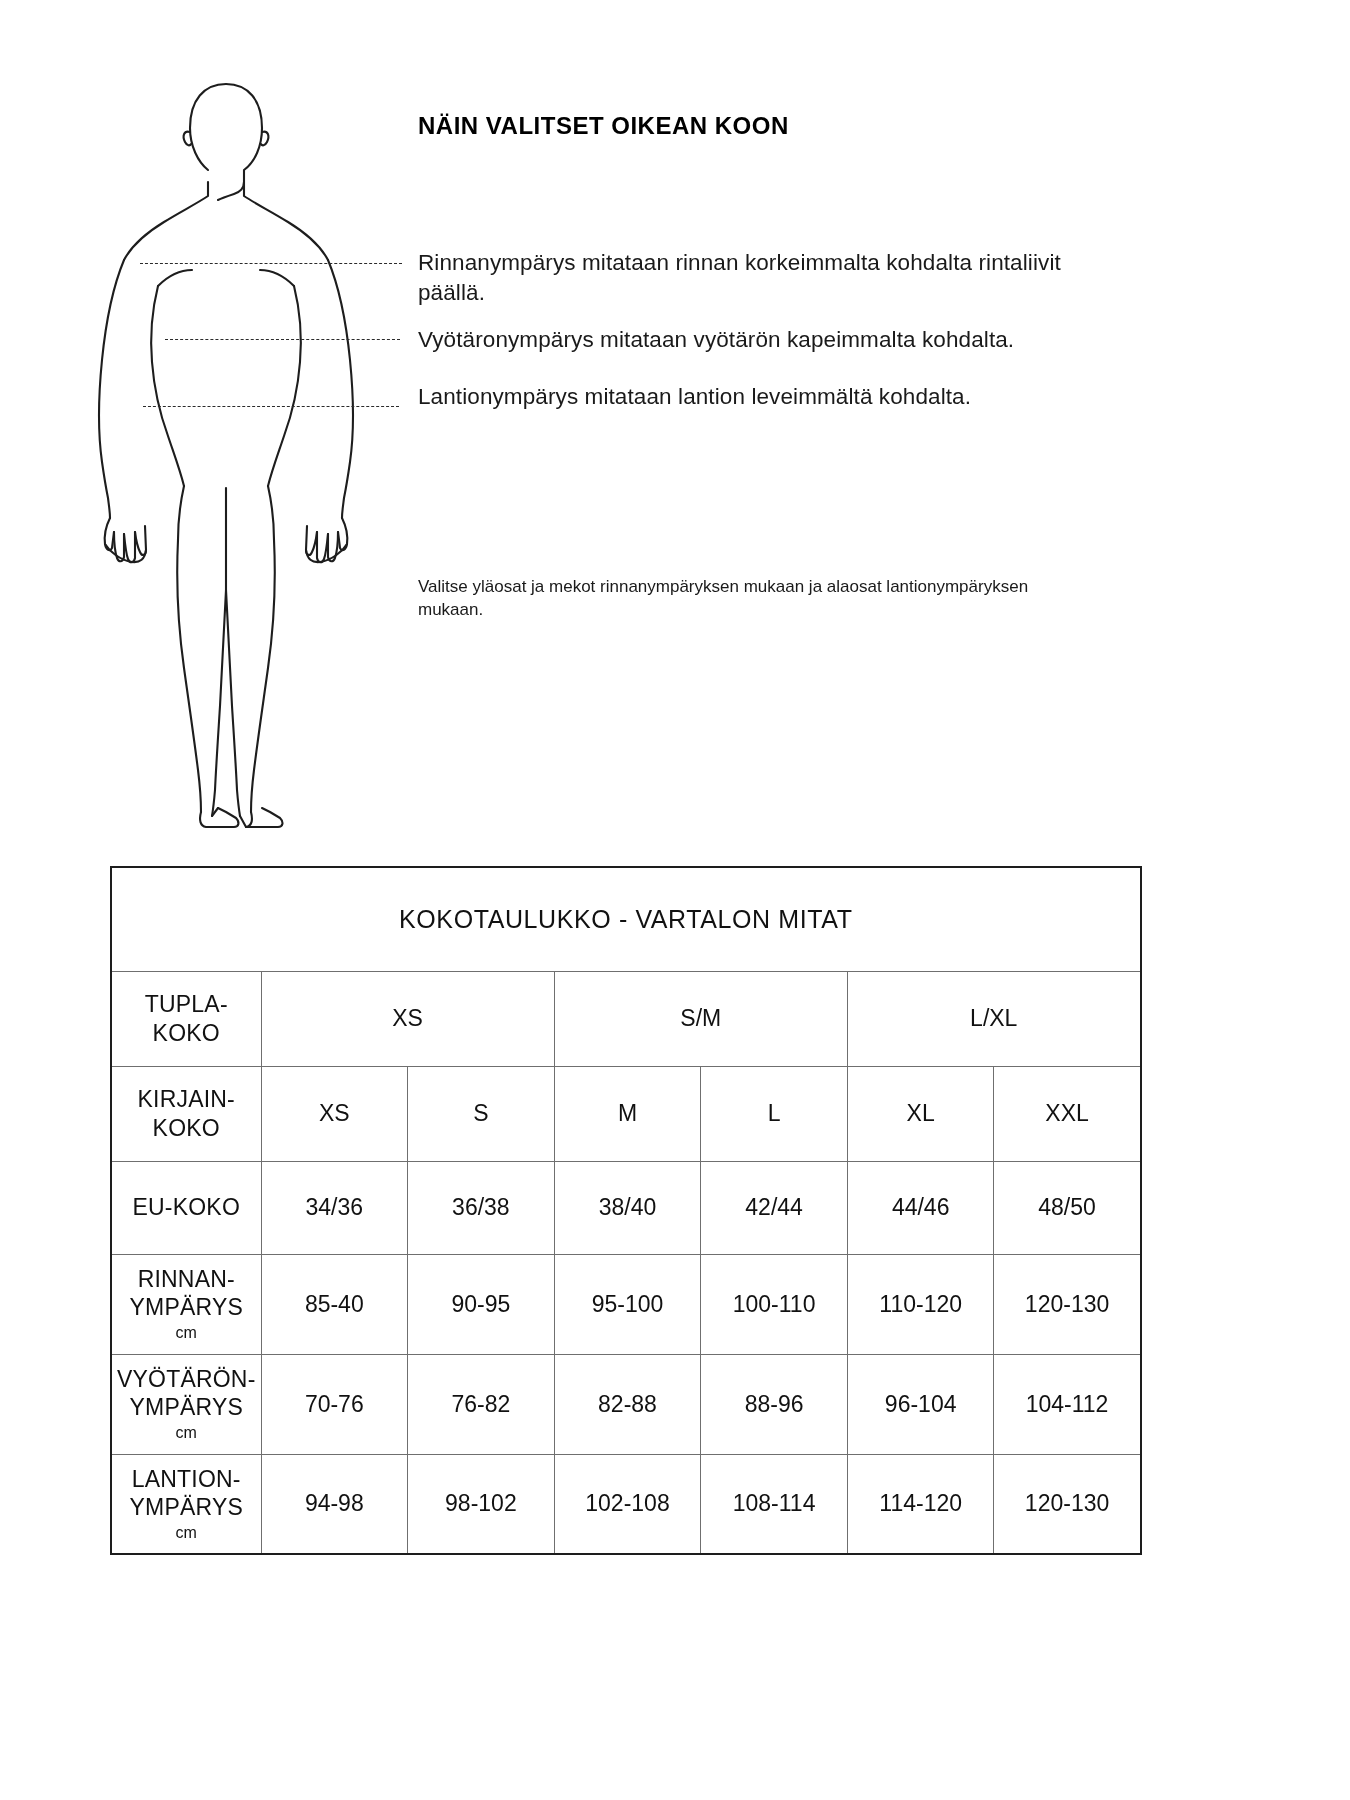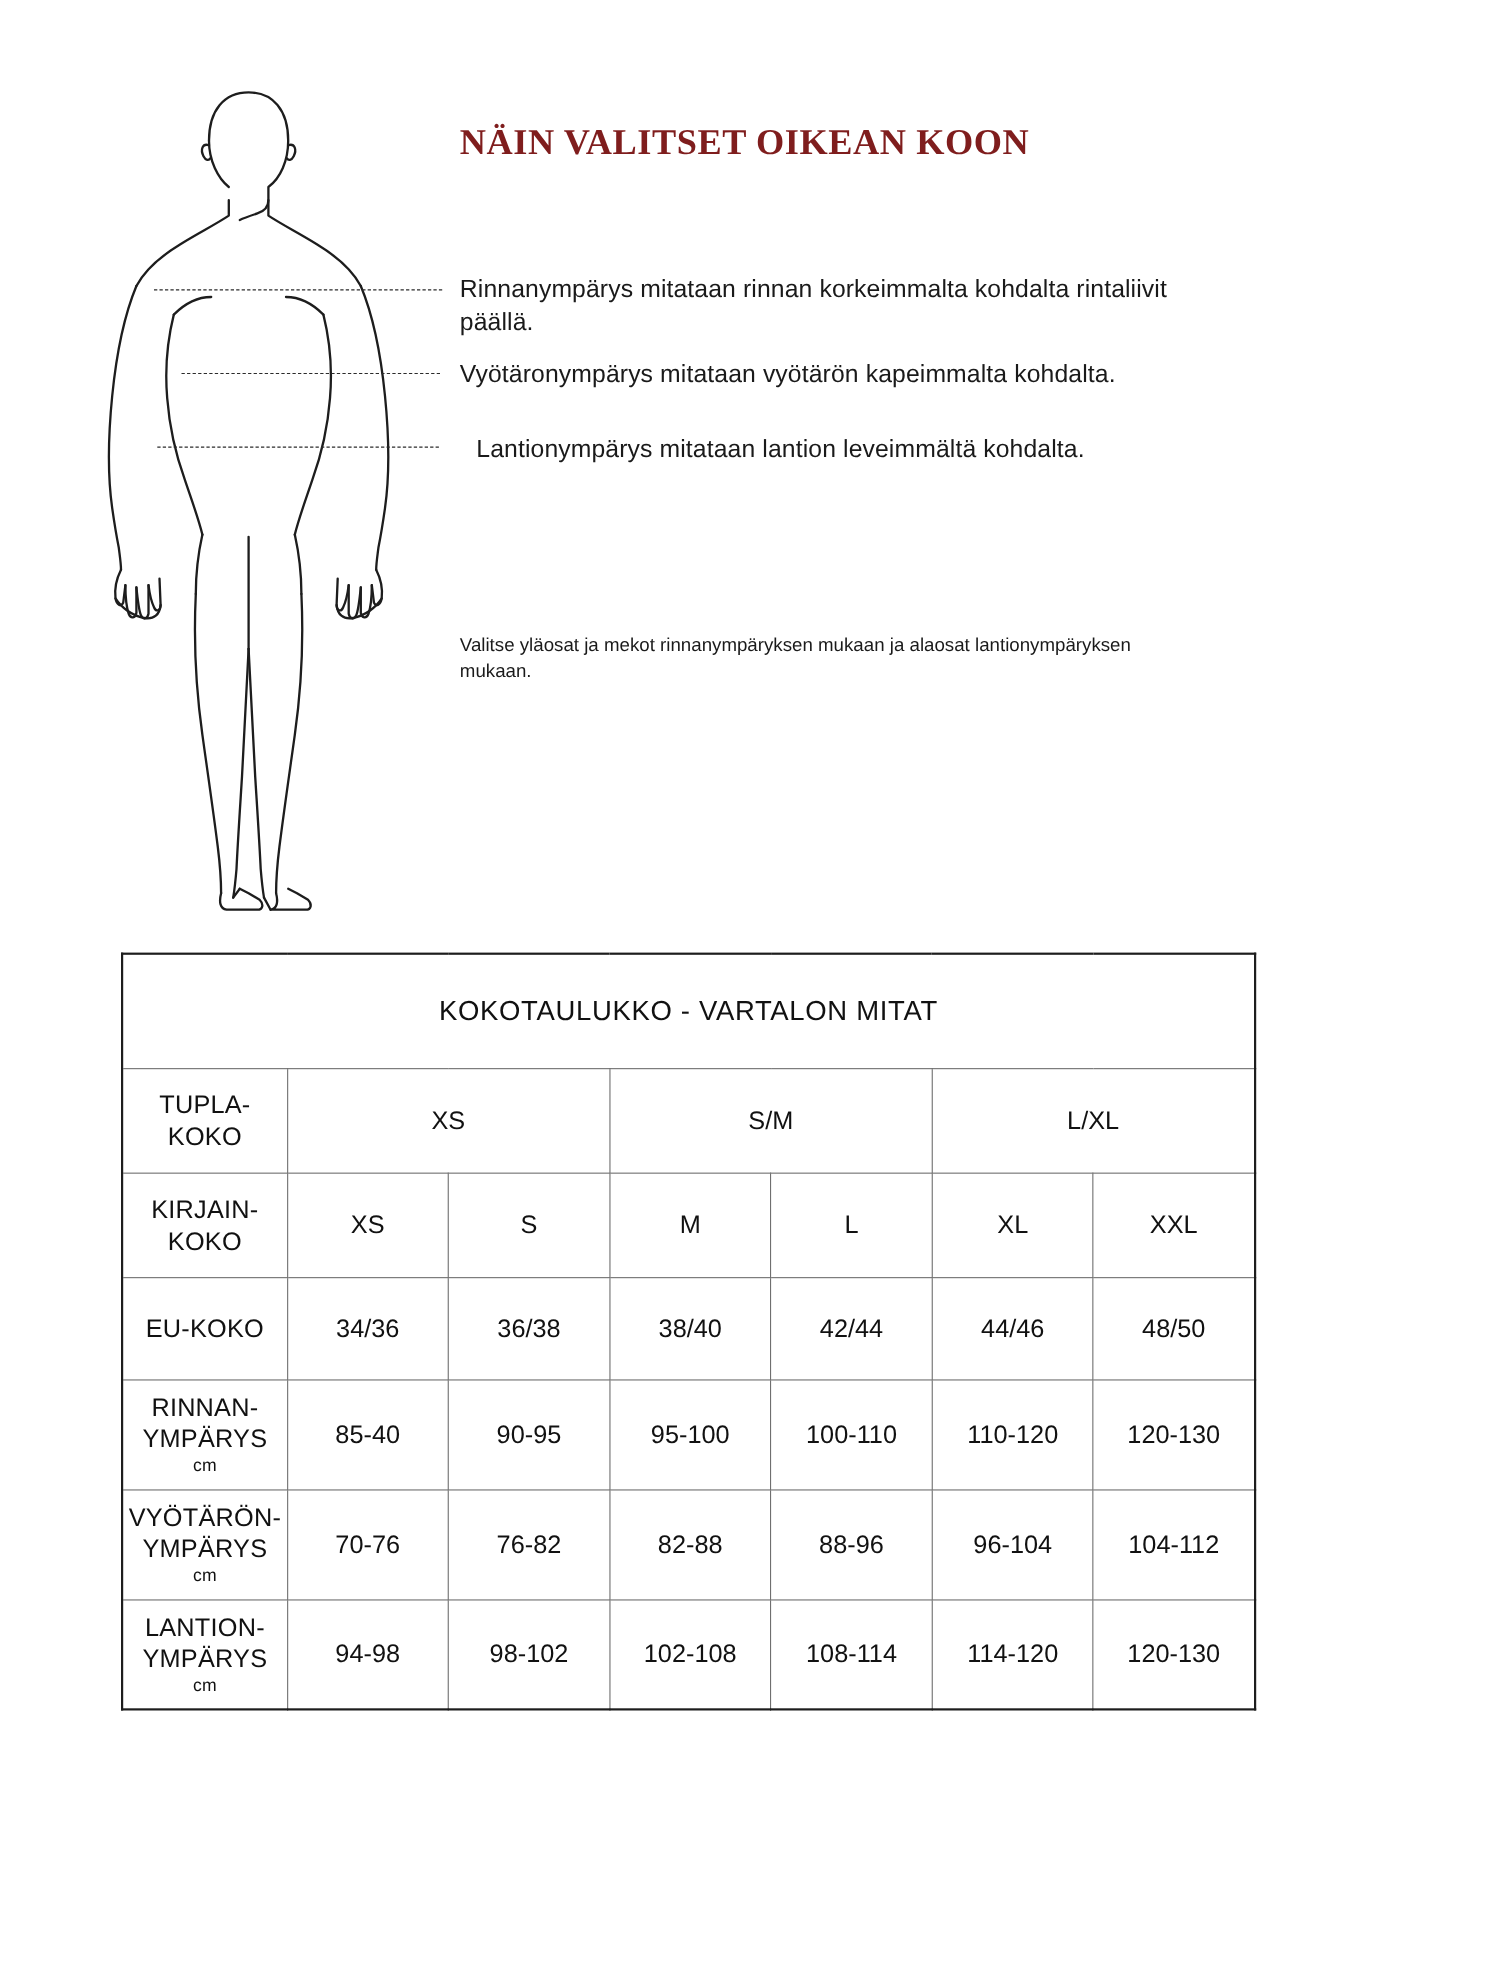--- a/index.html
+++ b/index.html
@@ -30,38 +30,37 @@
     top: 70px;
     width: 380px;
     height: 760px;
   }
   .figure-wrap svg { display: block; }
 
   .guide-title {
     position: absolute;
     left: 418px;
     top: 112px;
-    font-size: 33px;
+    font-size: 24px;
     font-weight: bold;
     letter-spacing: 0.5px;
-    color: #7f1d1d;
+    color: #000000;
     white-space: nowrap;
-    font-family: Liberation Serif, serif;
   }
 
   .measure-note {
     position: absolute;
     font-size: 22.5px;
     line-height: 1.32;
     color: #1a1a1a;
     letter-spacing: 0.1px;
   }
   .note-bust  { left: 418px; top: 248px; width: 660px; }
   .note-waist { left: 418px; top: 325px; width: 680px; }
-  .note-hip   { left: 418px; top: 393px; width: 640px; margin-left: 15px; }
+  .note-hip   { left: 418px; top: 382px; width: 640px; }
 
   .advice {
     position: absolute;
     left: 418px;
     top: 575px;
     width: 650px;
     font-size: 17px;
     line-height: 1.38;
     color: #1a1a1a;
   }

